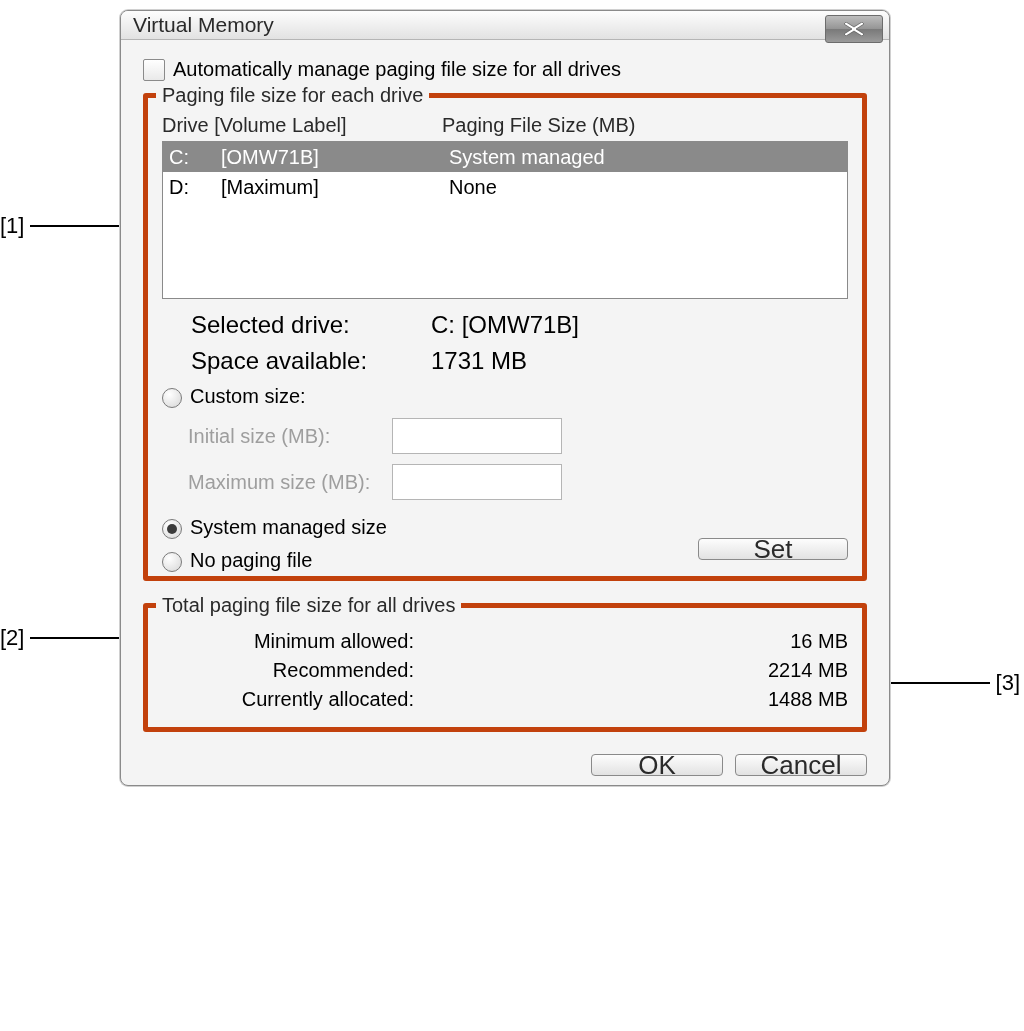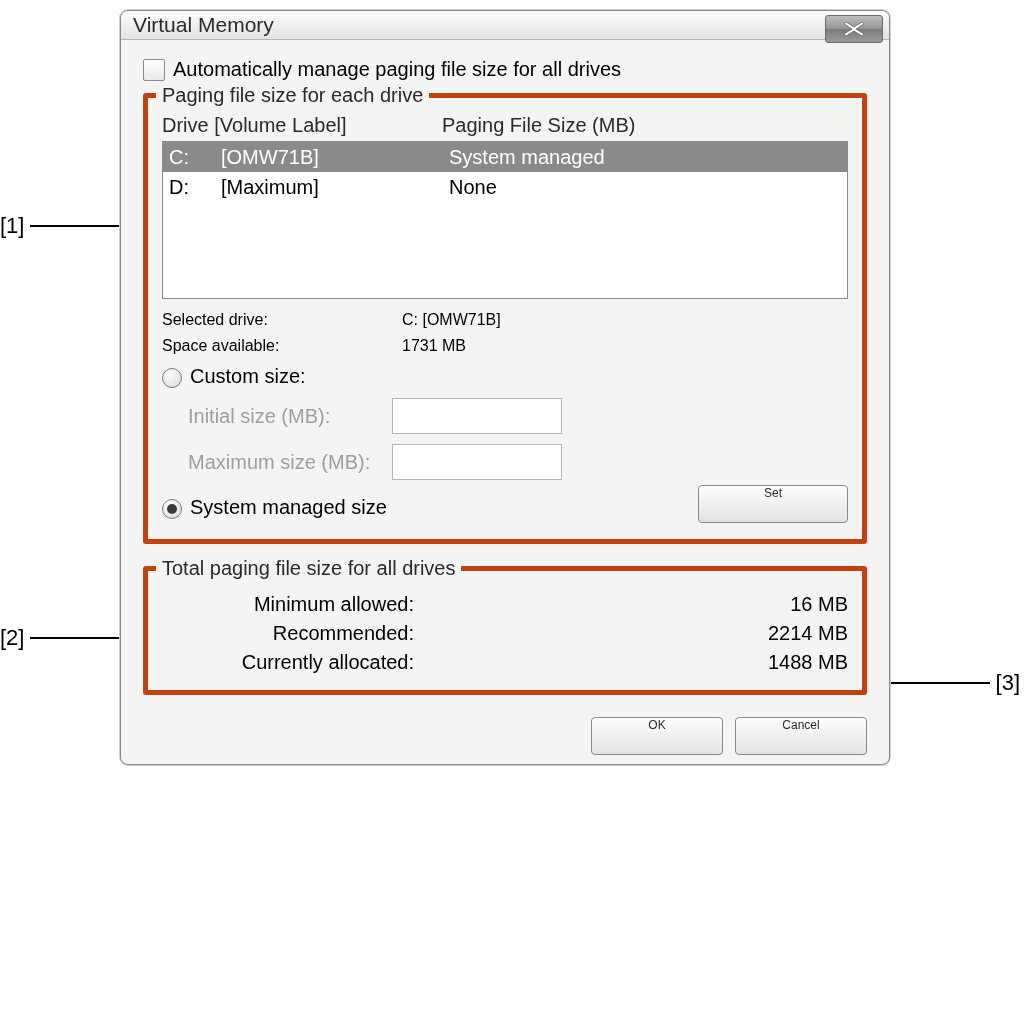--- a/index.html
+++ b/index.html
@@ -120,22 +120,23 @@
   }
   .drive-row.selected {
     background: #8a8a8a;
     color: #fff;
   }
   .drive-row .d-letter { flex: 0 0 52px; }
   .drive-row .d-label { flex: 0 0 228px; }
   .drive-row .d-size { flex: 1; }
   .info-row {
     display: flex;
-    font-size: 16px;
+    font-size: 24px;
     margin-top: 8px;
+    margin-left: 29px;
   }
   .info-row .ilabel { flex: 0 0 240px; }
   .info-row .ival { flex: 1; }
   .radio-row {
     display: flex;
     align-items: flex-end;
     gap: 8px;
     margin-top: 10px;
   }
   .radio {
@@ -167,28 +168,29 @@
     padding: 4px 8px;
     font-size: 18px;
     color: #333;
   }
   .setbtn-wrap {
     display: flex;
     justify-content: flex-end;
     margin-top: -34px;
   }
   .btn {
-    height: 38px;
+    height: 22px;
     min-width: 132px;
     border: 1px solid #8a8a8a;
     border-radius: 4px;
     background: linear-gradient(to bottom, #fdfdfd, #e2e2e2);
-    font-size: 12px;
+    font-size: 26px;
     color: #2a2a2a;
     display: inline-flex;
+    align-items: center;
     justify-content: center;
     padding: 0 20px;
   }
   .total-row {
     display: flex;
     font-size: 20px;
     margin-top: 6px;
   }
   .total-row .tlabel { flex: 0 0 252px; padding-left: 12px;}
   .total-row .tval { flex: 1; }
@@ -278,20 +280,24 @@
         <input class="textbox" type="text" disabled="" style="">
       </div>
 
       <div class="radio-row" style="margin-top:16px;">
         <div class="radio checked">
             <div class="dot"></div>
           </div>
         <span>System managed size</span>
       </div>
 
+      <div class="radio-row">
+        <div class="radio"></div>
+        <span>No paging file</span>
+      </div>
 
       <div class="setbtn-wrap">
         <div class="btn" style="min-width:150px;">
           <span>Set</span>
         </div>
       </div>
     </div>
 
     <div class="groupbox" style="margin-top:22px;text-align:right;">
       <div class="groupbox-legend">Total paging file size for all drives</div>

